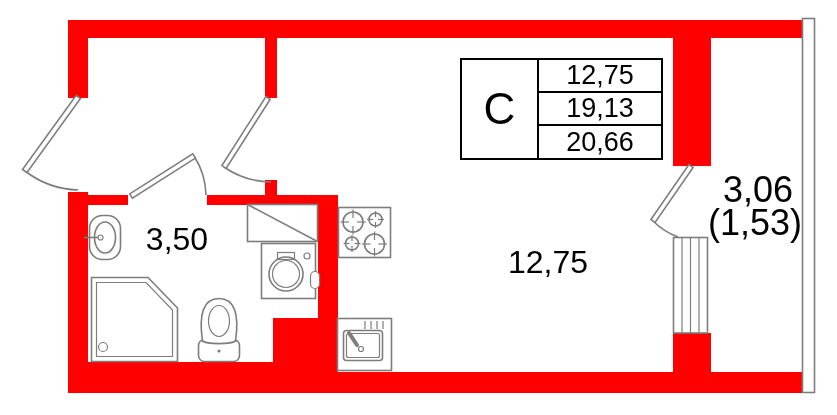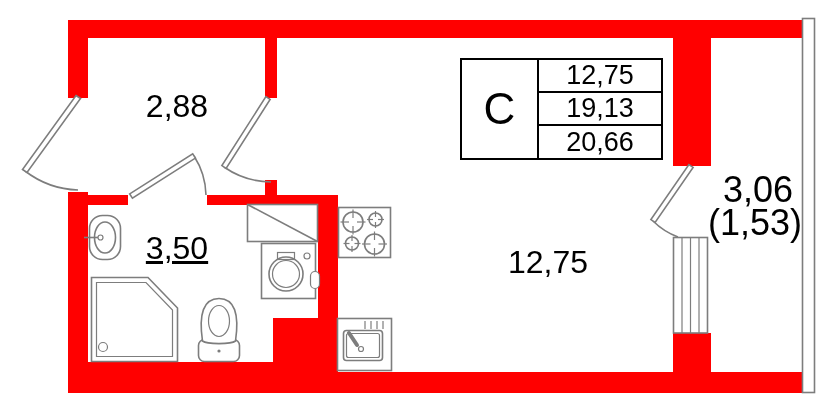--- a/index.html
+++ b/index.html
@@ -147,22 +147,21 @@
       <line class="ln thin" x1="371" y1="321" x2="371" y2="329"></line>
       <line class="ln thin" x1="377" y1="321" x2="377" y2="329"></line>
       <line class="ln thin" x1="383" y1="321" x2="383" y2="329"></line>
       <rect class="ln" x="343.5" y="330.5" width="39" height="30" rx="3"></rect>
       <rect class="ln thin" x="346.5" y="333.5" width="33" height="24" rx="2"></rect>
       <line x1="349" y1="333" x2="357" y2="345" stroke="#7d7d7d" stroke-width="4" stroke-linecap="round"></line>
       <circle class="fw thin" cx="361" cy="349" r="2.5"></circle>
     </g>
   </svg>
 
-  <div class="area-label" style="left:177px;top:106px;">2,88</div>
-  <div class="area-label" style="left:177px;top:248px;text-decoration:underline;">3,50</div>
+  <div class="area-label" style="left:177px;top:239px;">3,50</div>
   <div class="area-label" style="left:548px;top:262px;">12,75</div>
   <div class="area-label small" style="left:758px;top:190px;">3,06</div>
   <div class="area-label small" style="left:755px;top:223px;">(1,53)</div>
 
   <div class="info-table">
     <div class="info-type">С</div>
     <div class="info-val">12,75</div>
     <div class="info-val">19,13</div>
     <div class="info-val">20,66</div>
   </div>

